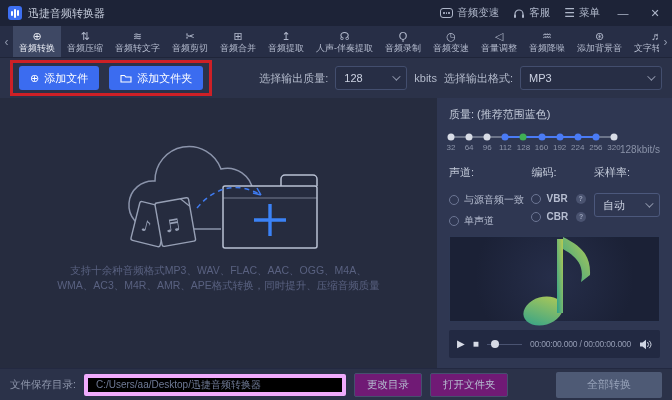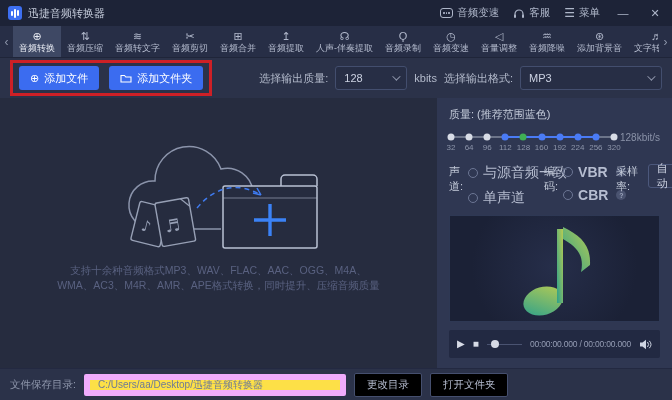--- a/index.html
+++ b/index.html
@@ -54,45 +54,45 @@
   .q-label { font-size:11px; color:#c3cad9; }
   .slider-row { display:flex; align-items:flex-start; margin-top:10px; }
   .slider-block { flex:1; position:relative; height:22px; margin:0 6px 0 2px; }
   .track { position:absolute; left:0; right:0; top:4px; height:2px; background:#c9cfdd66; border-radius:1px; }
   .range { position:absolute; top:4px; height:2px; background:#4a7bf5; }
   .sdot { position:absolute; top:5px; width:7px; height:7px; border-radius:50%; transform:translate(-50%,-50%); }
   .sdot.off { background:#d8dce6; }
   .sdot.rec { background:#4a7bf5; }
   .sdot.active { background:#3faf54; }
   .slabel { position:absolute; top:11px; transform:translateX(-50%); font-size:8px; color:#8d95aa; }
-  .bitrate { font-size:10px; color:#8a92a8; margin-top:0; line-height:10px; padding-top:1px; }
+  .bitrate { font-size:10px; color:#8a92a8; margin-top:12px; line-height:10px; padding-top:1px; }
 
   .options { display:flex; padding:10px 12px 4px; }
-  .opt-col { display:flex; flex-direction:row; gap:5px; }
+  .opt-col { display:flex; flex-direction:column; gap:13px; }
   .opt-col.c1 { width:95px; } .opt-col.c2 { width:72px; } .opt-col.c3 { flex:1; }
   .opt-title { font-size:11px; color:#c3cad9; }
   .radio-row { display:flex; align-items:center; gap:5px; }
   .radio { width:10px; height:10px; border:1px solid #6c7694; border-radius:50%; flex:0 0 auto; }
-  .radio-label { font-size:14px; color:#b6bdd0; white-space:nowrap; }
+  .radio-label { font-size:10px; color:#b6bdd0; white-space:nowrap; }
   .qmark { width:10px; height:10px; border-radius:50%; background:#4a5370; color:#9aa3bb; font-size:7px; display:flex; align-items:center; justify-content:center; margin-left:3px; }
 
   .preview { flex:1; margin:4px 12px 0; background:radial-gradient(circle at 50% 48%, #262e4a 0%, #1b2136 70%); border:1px solid #2e3854; display:flex; align-items:center; justify-content:center; min-height:0; }
 
   .player { height:28px; margin:8px 12px 10px; background:#222942; border-radius:2px; display:flex; align-items:center; gap:8px; padding:0 8px; }
   .pbtn { color:#d7dbe6; font-size:10px; line-height:1; }
   .seek { flex:1; position:relative; height:10px; }
   .seek .strack { position:absolute; top:4.5px; left:0; right:0; height:1.5px; background:#4a5371; }
   .seek .knob { position:absolute; top:1px; left:4px; width:8px; height:8px; background:#d7dbe6; border-radius:50%; }
   .ptime { font-size:8.5px; color:#959db4; white-space:nowrap; letter-spacing:-0.2px; }
 
   
   .footer { height:32px; background:#2b3249; border-top:1px solid #232941; display:flex; align-items:center; padding:0 10px; gap:8px; flex:0 0 auto; }
   .dir-label { font-size:10.5px; color:#8f97ac; white-space:nowrap; }
-  .dir-input { width:262px; height:22px; background:#fde047; border:6px solid #f0abfc; border-radius:2px; color:#6f7a96; font-size:10px; padding:0 8px; font-family:inherit; }
-  .btn-ghost { height:24px; background:#000000; border:1px solid #454f6e; border-radius:2px; color:#b6bdd0; font-size:10.5px; padding:0 12px; font-family:inherit; white-space:nowrap; }
+  .dir-input { width:262px; height:22px; background:#000000; border:4px solid #f0abfc; border-radius:2px; color:#6f7a96; font-size:10px; padding:0 8px; font-family:inherit; }
+  .btn-ghost { height:24px; background:#701a75; border:1px solid #454f6e; border-radius:2px; color:#b6bdd0; font-size:10.5px; padding:0 12px; font-family:inherit; white-space:nowrap; }
   .btn-convert { margin-left:auto; width:106px; height:26px; background:#4e5a75; border:none; border-radius:2px; color:#96a1b8; font-size:11px; font-family:inherit; }
 </style>
 </head>
 <body>
 
 <div class="app">
 
   <div class="titlebar">
     <span class="logo">
         <i></i>
@@ -340,15 +340,16 @@
       </div>
 
     </div>
   </div>
 
   <div class="footer">
     <span class="dir-label">文件保存目录:</span>
     <input class="dir-input" value="C:/Users/aa/Desktop/迅捷音频转换器" style="">
     <button class="btn-ghost">更改目录</button>
     <button class="btn-ghost">打开文件夹</button>
+    <button class="btn-convert">全部转换</button>
   </div>
 
 </div>
 
 </body></html>

